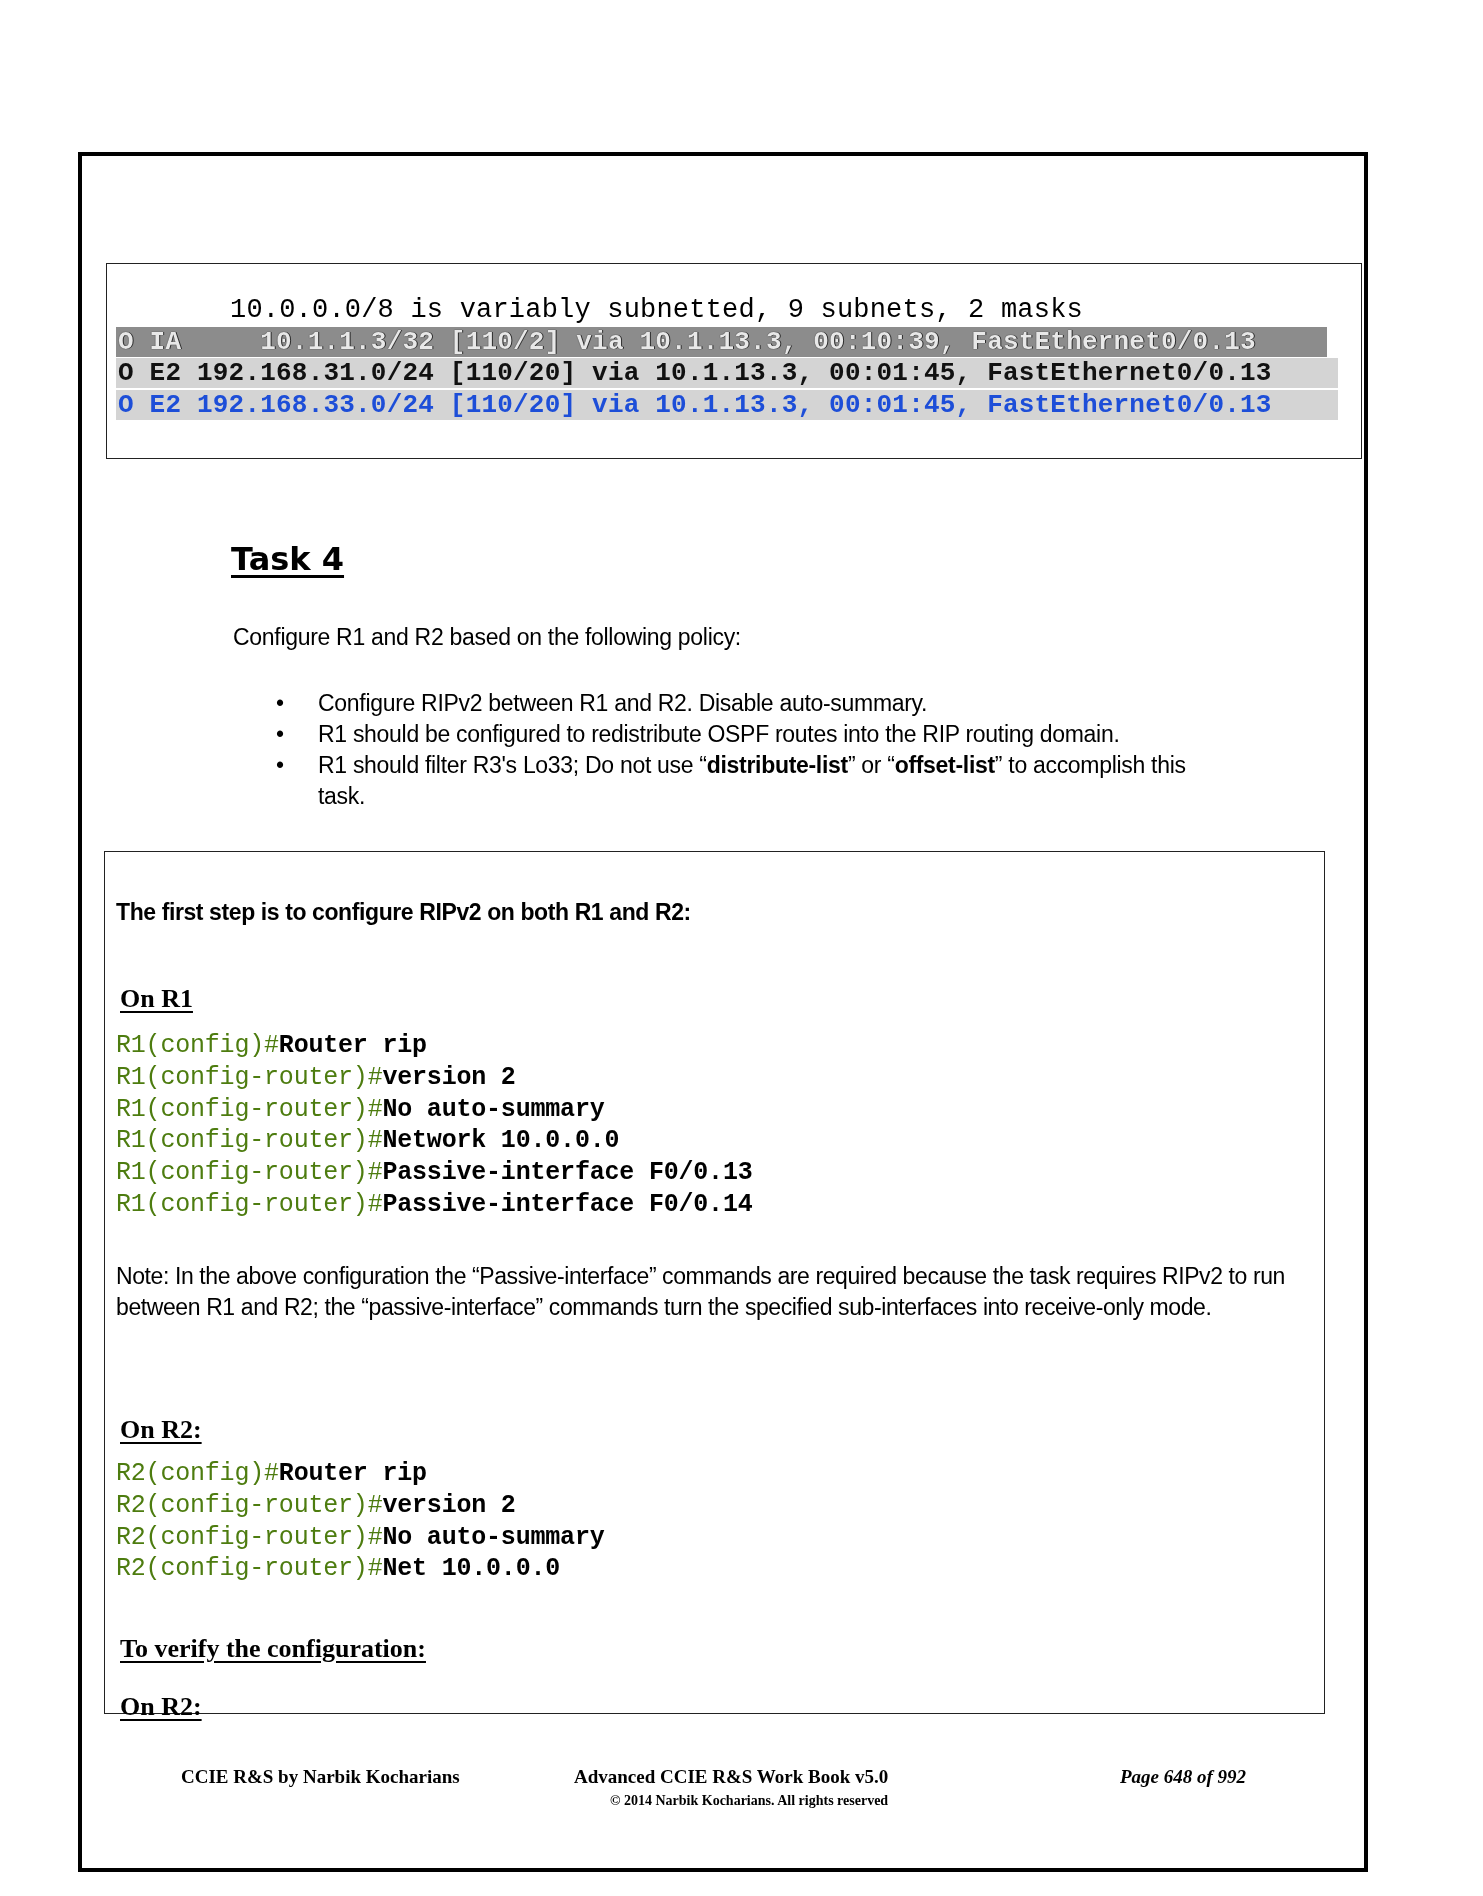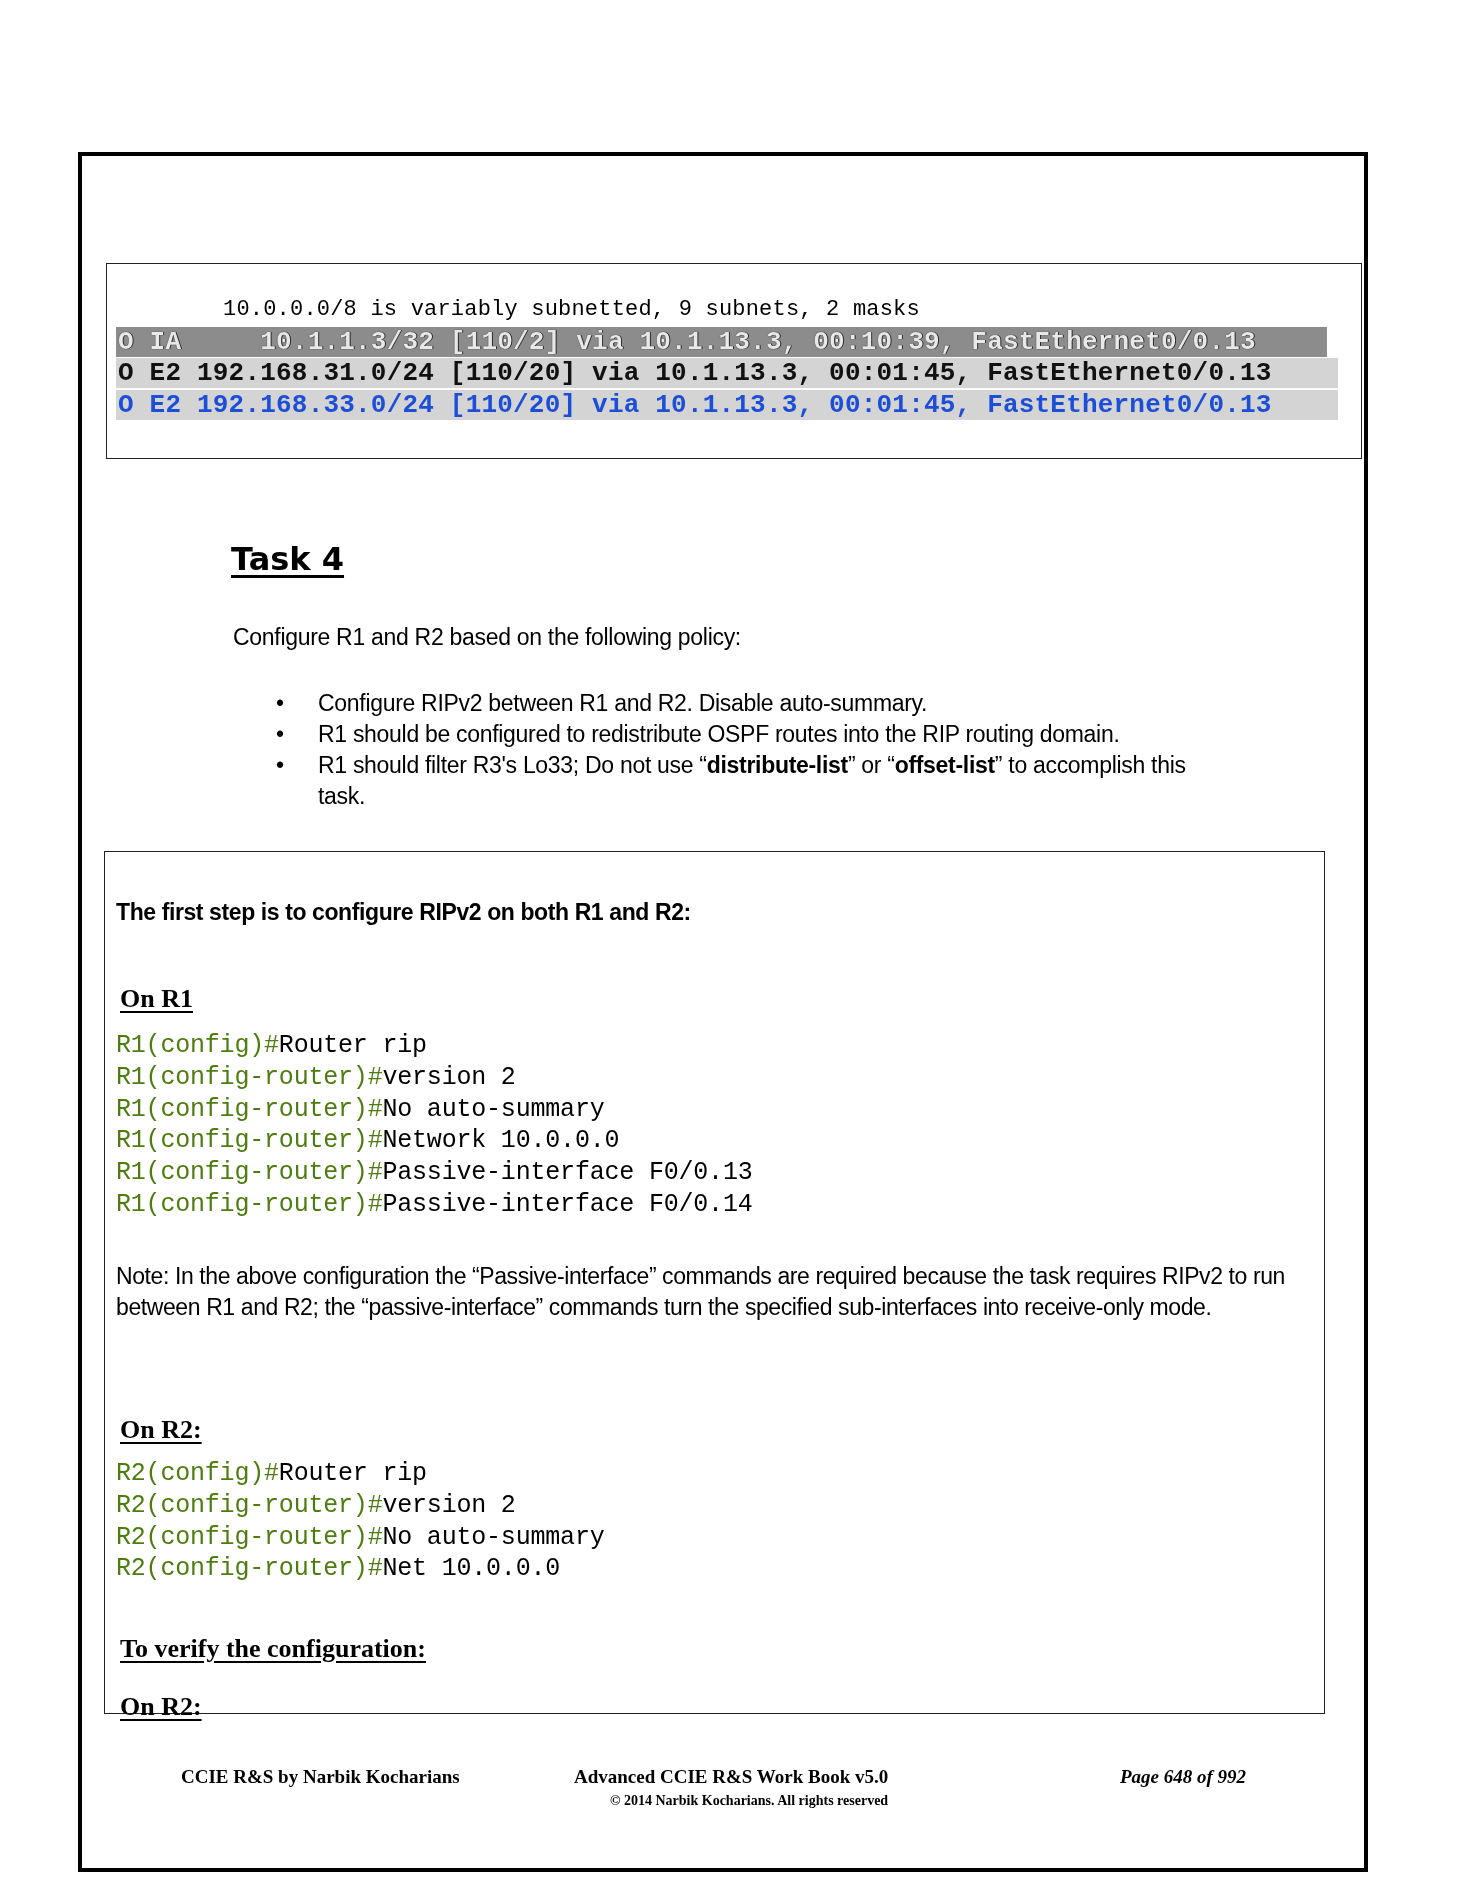--- a/index.html
+++ b/index.html
@@ -10,21 +10,21 @@
     border: 4px solid #000; box-sizing: border-box;
   }
 
   
   .route-box {
     position: absolute; left: 106px; top: 263px; width: 1256px; height: 196px;
     border: 1.5px solid #222; box-sizing: border-box;
   }
   .mono { font-family: "Liberation Mono", "DejaVu Sans Mono", monospace; }
   .route-header {
-    position: absolute; left: 223px; top: 295px; font-size: 22px; line-height: 30px;
+    position: absolute; left: 230px; top: 295px; font-size: 27px; line-height: 30px;
     white-space: pre; letter-spacing: 0.2px;
   }
   .route-line {
     position: absolute; left: 116px; font-size: 26px; line-height: 30px; height: 30px;
     white-space: pre; font-weight: bold; padding: 0 2px; letter-spacing: 0.2px;
   }
   .route-ia { top: 327px; background: #8c8c8c; color: #e8e8e8; width: 1207px;
     text-shadow: 0 0 1px #000, 1px 0 0 #333; }
   .route-e2-1 { top: 358px; background: #d4d4d4; color: #111; width: 1218px; }
   .route-e2-2 { top: 390px; background: #d4d4d4; color: #1d4ed8; width: 1218px; }
@@ -55,21 +55,21 @@
   .sol-text {
     position: absolute; left: 116px; font-weight: bold; font-size: 23px; letter-spacing: -0.4px; text-align: center;
   }
   .serif-head {
     position: absolute; left: 120px; font-family: "Liberation Serif", "DejaVu Serif", serif;
     font-weight: bold; font-size: 26px; text-decoration: underline; text-underline-offset: 4px; margin-top: 24px;
   }
   .code-block { position: absolute; left: 116px; margin: 0; padding: 0; list-style: none; }
   .code-line { font-size: 25px; line-height: 31.8px; white-space: pre; letter-spacing: -0.2px; }
   .code-prompt { font-weight: normal; color: #4d7c0f; }
-  .code-cmd { font-weight: normal; }
+  .code-cmd { font-weight: bold; }
 
   .note {
     position: absolute; left: 116px; top: 1261px; width: 1200px;
     font-weight: normal; font-size: 23px; line-height: 31px; letter-spacing: -0.4px;
   }
 
   
   .footer { font-family: "Liberation Serif", "DejaVu Serif", serif; font-weight: bold; position: absolute; }
   .footer-left { left: 181px; top: 1766px; font-size: 19px; }
   .footer-center { left: 574px; top: 1766px; font-size: 19px; }

